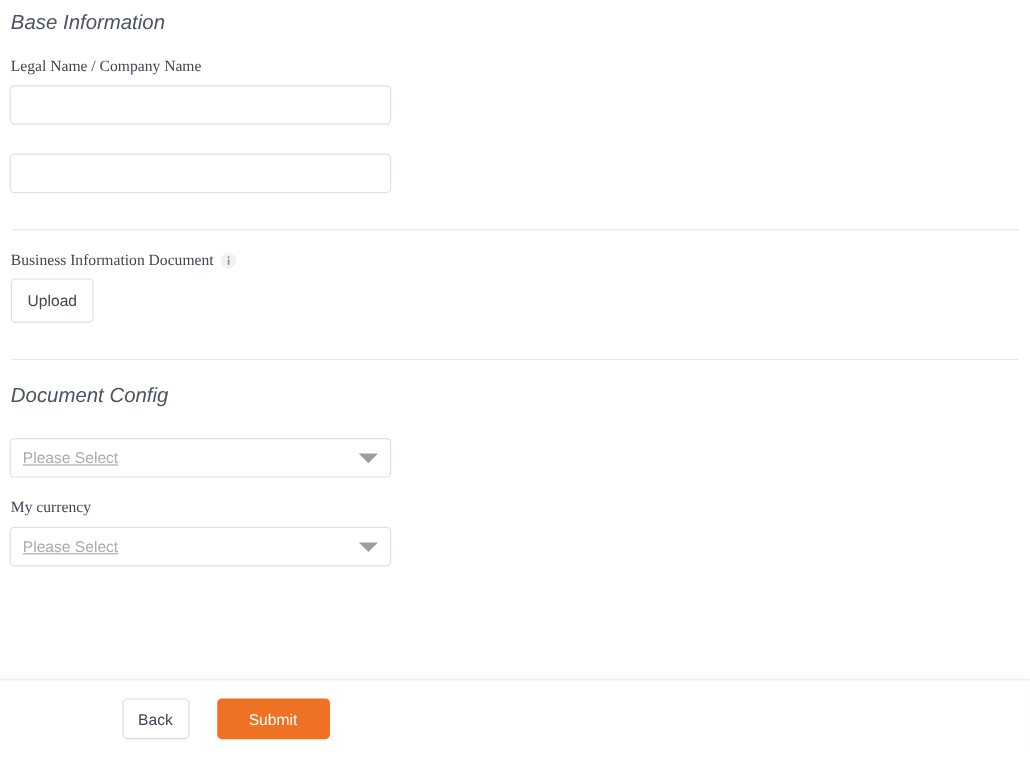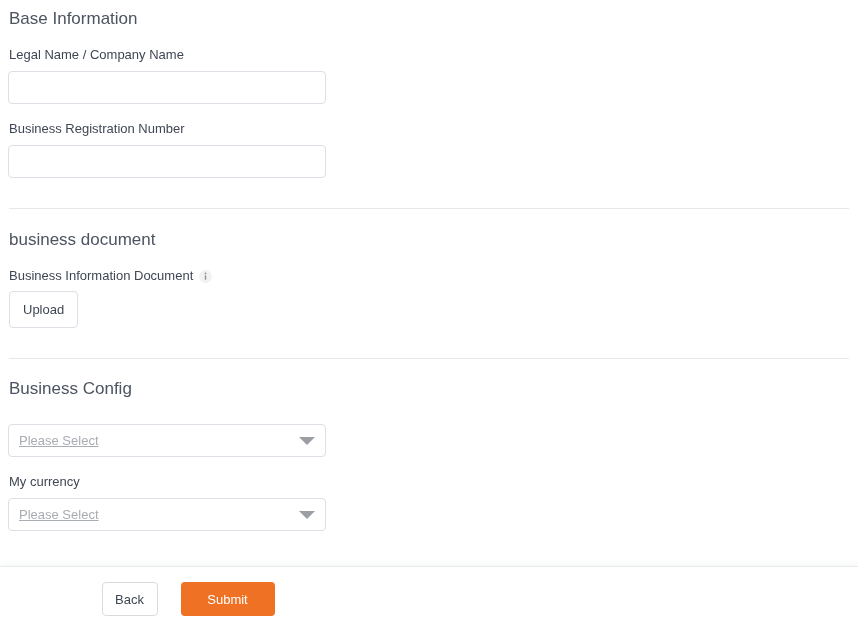--- a/index.html
+++ b/index.html
@@ -30,20 +30,21 @@
   
   .section {
     padding: 0 0 0 0;
   }
   .section-title {
     font-size: 17px;
     line-height: 22px;
     color: #4c5461;
     font-weight: 400;
     padding: 0 0 0 1px;
+    font-style: italic;
   }
   .section-one .section-title { padding-top: 8px; }
   .section-two .section-title { padding-top: 20px; }
   .section-three .section-title { padding-top: 19px; }
 
   .divider {
     height: 1px;
     background: #e8e8ea;
     margin: 0 1px;
   }
@@ -54,20 +55,21 @@
   .field {
     padding-top: 16px;
   }
   .field-label {
     font-size: 13px;
     line-height: 17px;
     color: #3f4654;
     padding-left: 1px;
     display: flex;
     align-items: center;
+    font-family: Liberation Serif, serif;
   }
   .label-text { display: inline-block; }
 
   .info-icon {
     display: inline-flex;
     align-items: center;
     justify-content: center;
     width: 13px;
     height: 13px;
     border-radius: 50%;
@@ -209,50 +211,46 @@
       <div class="section-title">Base Information</div>
 
       <div class="field">
         <div class="field-label">
           <span class="label-text">Legal Name / Company Name</span>
         </div>
         <input class="text-input" type="text" placeholder="" style="">
       </div>
 
       <div class="field">
-        <div class="field-label">
-          <span class="label-text">Business Registration Number</span>
-        </div>
         <input class="text-input" type="text" placeholder="" style="">
       </div>
     </div>
 
     <div class="divider divider-1"></div>
 
     <div class="section section-two">
-      <div class="section-title">business document</div>
 
       <div class="field">
         <div class="field-label">
           <span class="label-text">Business Information Document</span>
           <span class="info-icon">
             <svg width="11" height="11" viewBox="0 0 11 11" aria-hidden="true">
               <circle cx="5.5" cy="2.4" r="0.95" fill="#909399"></circle>
               <rect x="4.75" y="4.2" width="1.5" height="4.6" rx="0.55" fill="#909399"></rect>
             </svg>
           </span>
         </div>
         <button class="upload-btn" type="button">Upload</button>
       </div>
     </div>
 
     <div class="divider divider-2"></div>
 
     <div class="section section-three">
-      <div class="section-title">Business Config</div>
+      <div class="section-title">Document Config</div>
 
       <div class="field">
         <div class="select-wrap">
           <span class="select-value">Please Select</span>
           <span class="select-arrow"></span>
         </div>
       </div>
 
       <div class="field">
         <div class="field-label">

